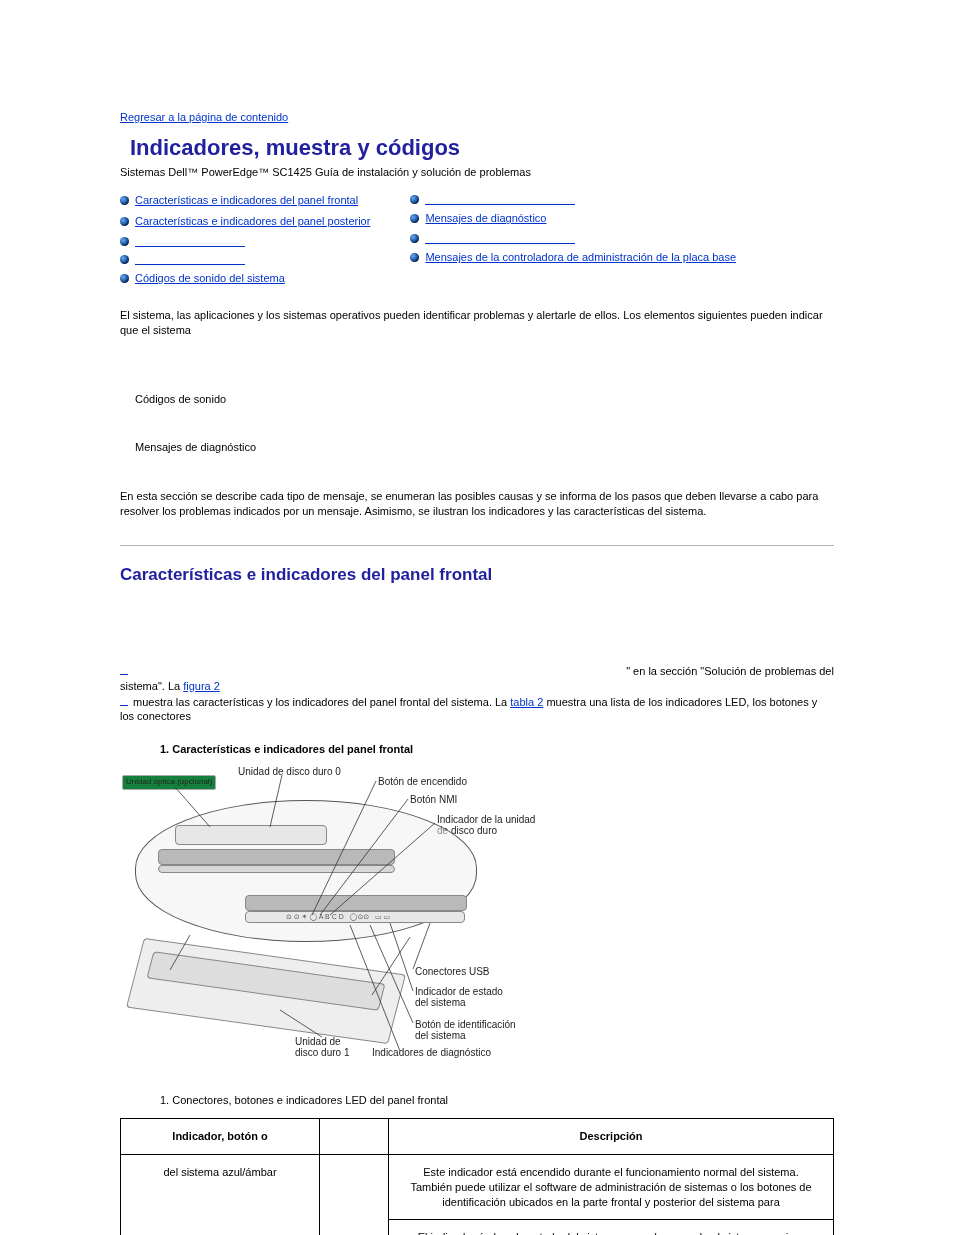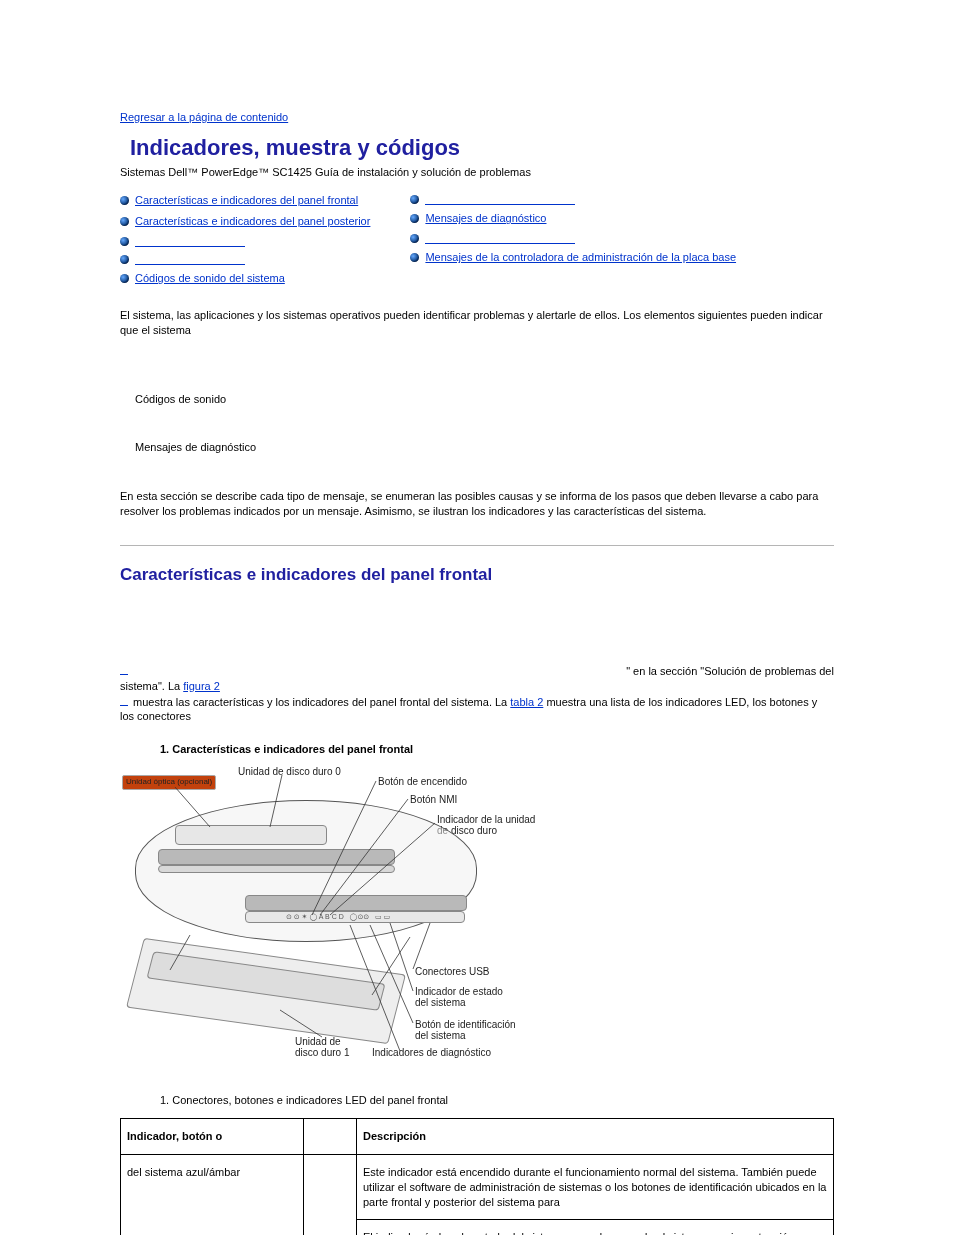--- a/index.html
+++ b/index.html
@@ -18,25 +18,25 @@
   hr.sep{border:none;border-top:1px solid #b5b5b5;margin:26px 0 18px 0}
   h2.sect{color:#2020a0;font-size:17px;font-weight:bold;margin:18px 0 10px 0}
   .fig-title{font-weight:bold;font-size:11px;margin:18px 0 8px 40px}
   .tbl-title{font-weight:normal;font-size:11px;margin:28px 0 10px 40px}
   .diagram{width:435px;height:300px;margin-left:0;border:0;position:relative;font-family:Arial,sans-serif;font-size:10px;color:#222}
   .diagram .label{position:absolute;white-space:nowrap}
   .diagram .box{position:absolute;border:1px solid #888;border-radius:4px;background:#f3f3f3}
   .diagram .callout{position:absolute;border:1.5px solid #555;border-radius:50%;background:rgba(240,240,240,.5)}
   .diagram svg.leads{position:absolute;left:0;top:0;width:100%;height:100%;pointer-events:none}
   table.data{border-collapse:collapse;width:100%;margin-top:6px;border:1.5px solid #000}
-  table.data th,table.data td{border:1px solid #000;padding:10px 6px;font-size:11px;text-align:left;vertical-align:top}
+  table.data th,table.data td{border:1px solid #000;padding:10px 14px;font-size:11px;text-align:center;vertical-align:top}
   table.data th{font-weight:bold}
   .col-a{width:170px}
   .col-b{width:40px}
-  .midlabel{position:absolute;border:1px solid #aaa;background:#c2410c;font-size:8px;padding:1px 3px;border-radius:2px}
+  .midlabel{position:absolute;border:1px solid #aaa;background:#15803d;font-size:8px;padding:1px 3px;border-radius:2px}
 </style>
 </head>
 <body>
 <div class="page">
 
 <div><a href="#">Regresar a la página de contenido</a></div>
 
 <h1 class="title">Indicadores, muestra y códigos</h1>
 <div class="subtitle">Sistemas Dell™ PowerEdge™ SC1425  Guía de instalación y solución de problemas</div>
 

